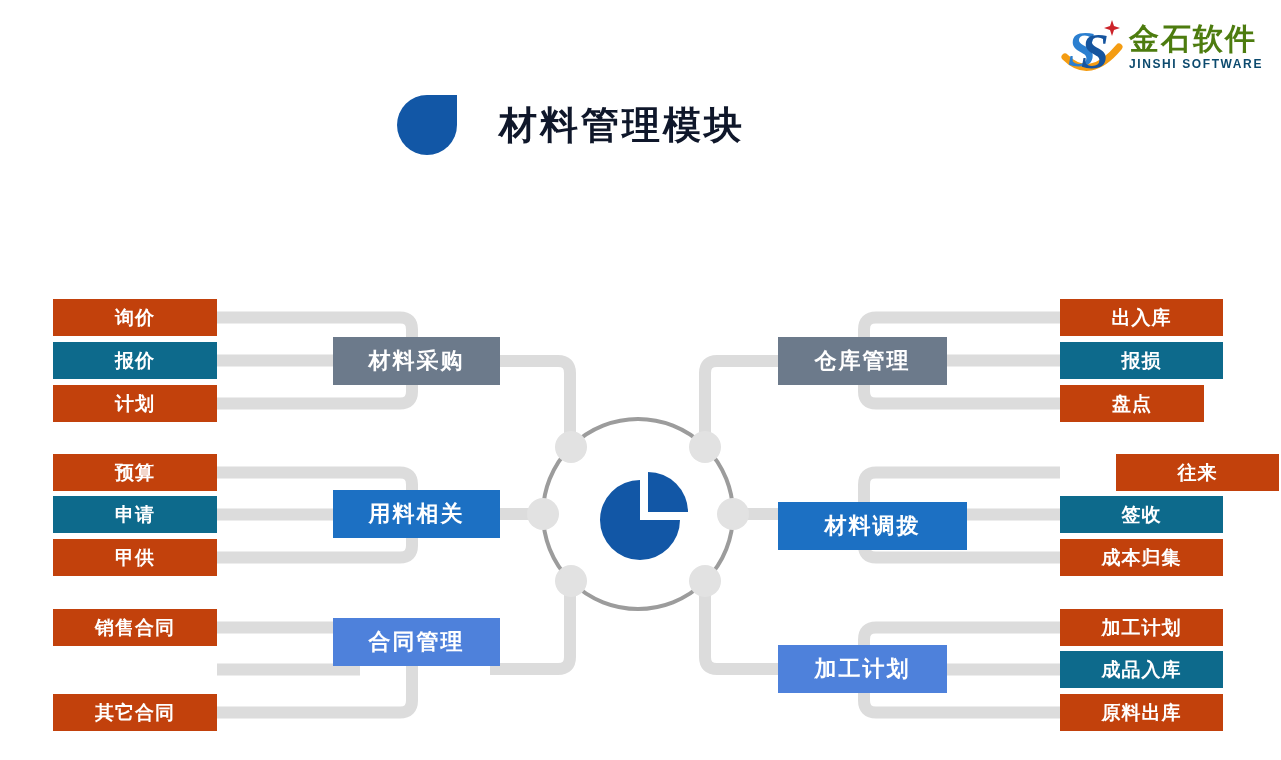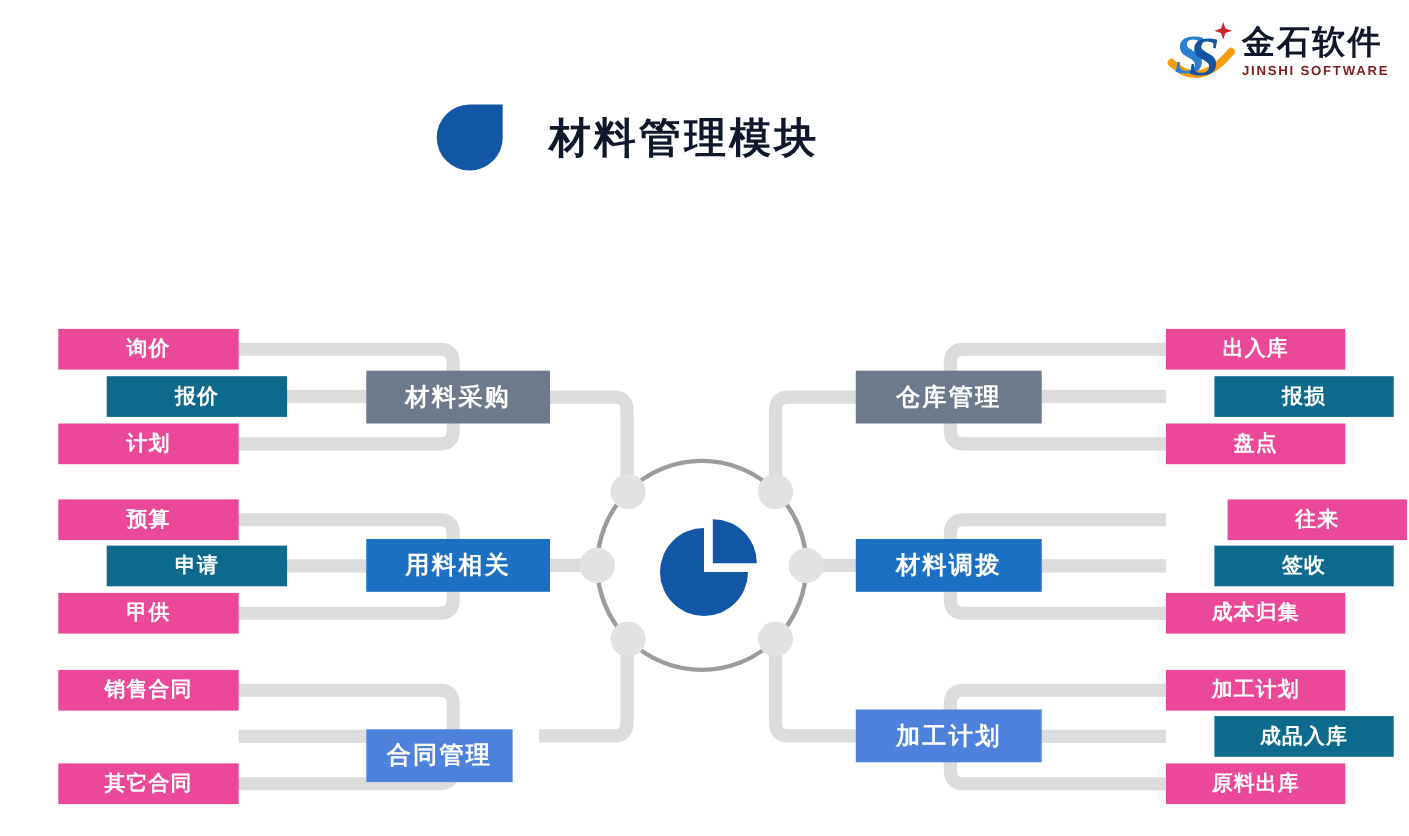--- a/index.html
+++ b/index.html
@@ -4,33 +4,33 @@
 <style>
   html,body{margin:0;padding:0;background:#fff;}
   .stage{
     position:relative;width:1281px;height:760px;background:#ffffff;overflow:hidden;
     font-family:"Liberation Sans","DejaVu Sans",sans-serif;
   }
   
   .logo{position:absolute;top:14px;right:18px;display:flex;align-items:center;gap:5px;}
   .logo-mark{width:64px;height:64px;}
   .logo-text{display:flex;flex-direction:column;align-items:flex-start;}
-  .logo-cn{font-size:30px;font-weight:800;color:#0f172a;letter-spacing:2px;line-height:34px;}
-  .logo-en{font-size:12px;font-weight:600;color:#7f1d1d;letter-spacing:1.6px;margin-top:1px;}
+  .logo-cn{font-size:30px;font-weight:800;color:#4d7c0f;letter-spacing:2px;line-height:34px;}
+  .logo-en{font-size:12px;font-weight:600;color:#0c4a6e;letter-spacing:1.6px;margin-top:1px;}
   
   .title-row{position:absolute;left:397px;top:95px;display:flex;align-items:center;}
   .droplet{width:60px;height:60px;background:#1257a6;border-radius:50% 0 50% 50%;flex:0 0 auto;}
   .page-title{margin:0 0 0 42px;font-size:38px;font-weight:800;color:#0f172a;letter-spacing:3px;white-space:nowrap;}
   
   .diagram-lines{position:absolute;left:0;top:0;width:1281px;height:760px;}
   .node{position:absolute;color:#ffffff;font-weight:700;text-align:center;white-space:nowrap;}
   .item{height:37px;line-height:37px;font-size:19px;letter-spacing:1px;}
   .label{height:48px;line-height:48px;font-size:22px;letter-spacing:2px;}
-  .c-light{background:#ec4899;}
-  .c-dark{background:#0d6a8c;margin-left:44px;}
+  .c-light{background:#c2410c;}
+  .c-dark{background:#0d6a8c;}
   .g-gray{background:#6c7a8b;}
   .g-blue{background:#1c70c3;}
   .g-corn{background:#4e81db;}
 </style>
 </head>
 <body>
 
 <div class="stage">
 
   <div class="logo">
@@ -91,37 +91,37 @@
       </g>
       <g fill="#1257a6">
         <path d="M640 520 L680 520 A40 40 0 1 1 640 480 Z"></path>
         <path d="M648 512 L648 472 A40 40 0 0 1 688 512 Z"></path>
       </g>
     </g>
   </svg>
 
   <div class="node label g-gray" style="left:333px;top:337px;width:167px">材料采购</div>
   <div class="node label g-blue" style="left:333px;top:490px;width:167px">用料相关</div>
-  <div class="node label g-corn" style="left:333px;top:663px;width:133px">合同管理</div>
+  <div class="node label g-corn" style="left:333px;top:618px;width:167px">合同管理</div>
   <div class="node label g-gray" style="left:778px;top:337px;width:169px">仓库管理</div>
-  <div class="node label g-blue" style="left:778px;top:490px;width:169px">材料调拨</div>
+  <div class="node label g-blue" style="left:778px;top:502px;width:189px">材料调拨</div>
   <div class="node label g-corn" style="left:778px;top:645px;width:169px">加工计划</div>
 
   <div class="node item c-light" style="left:53px;top:299px;width:164px">询价</div>
   <div class="node item c-dark" style="left:53px;top:342px;width:164px">报价</div>
   <div class="node item c-light" style="left:53px;top:385px;width:164px">计划</div>
   <div class="node item c-light" style="left:53px;top:454px;width:164px">预算</div>
   <div class="node item c-dark" style="left:53px;top:496px;width:164px">申请</div>
   <div class="node item c-light" style="left:53px;top:539px;width:164px">甲供</div>
   <div class="node item c-light" style="left:53px;top:609px;width:164px">销售合同</div>
   <div class="node item c-light" style="left:53px;top:694px;width:164px">其它合同</div>
 
   <div class="node item c-light" style="left:1060px;top:299px;width:163px">出入库</div>
   <div class="node item c-dark" style="left:1060px;top:342px;width:163px">报损</div>
-  <div class="node item c-light" style="left:1060px;top:385px;width:163px">盘点</div>
+  <div class="node item c-light" style="left:1060px;top:385px;width:144px">盘点</div>
   <div class="node item c-light" style="left:1116px;top:454px;width:163px">往来</div>
   <div class="node item c-dark" style="left:1060px;top:496px;width:163px">签收</div>
   <div class="node item c-light" style="left:1060px;top:609px;width:163px">加工计划</div>
   <div class="node item c-light" style="left:1060px;top:539px;width:163px">成本归集</div>
   <div class="node item c-dark" style="left:1060px;top:651px;width:163px">成品入库</div>
   <div class="node item c-light" style="left:1060px;top:694px;width:163px">原料出库</div>
 
 </div>
 
 </body></html>

